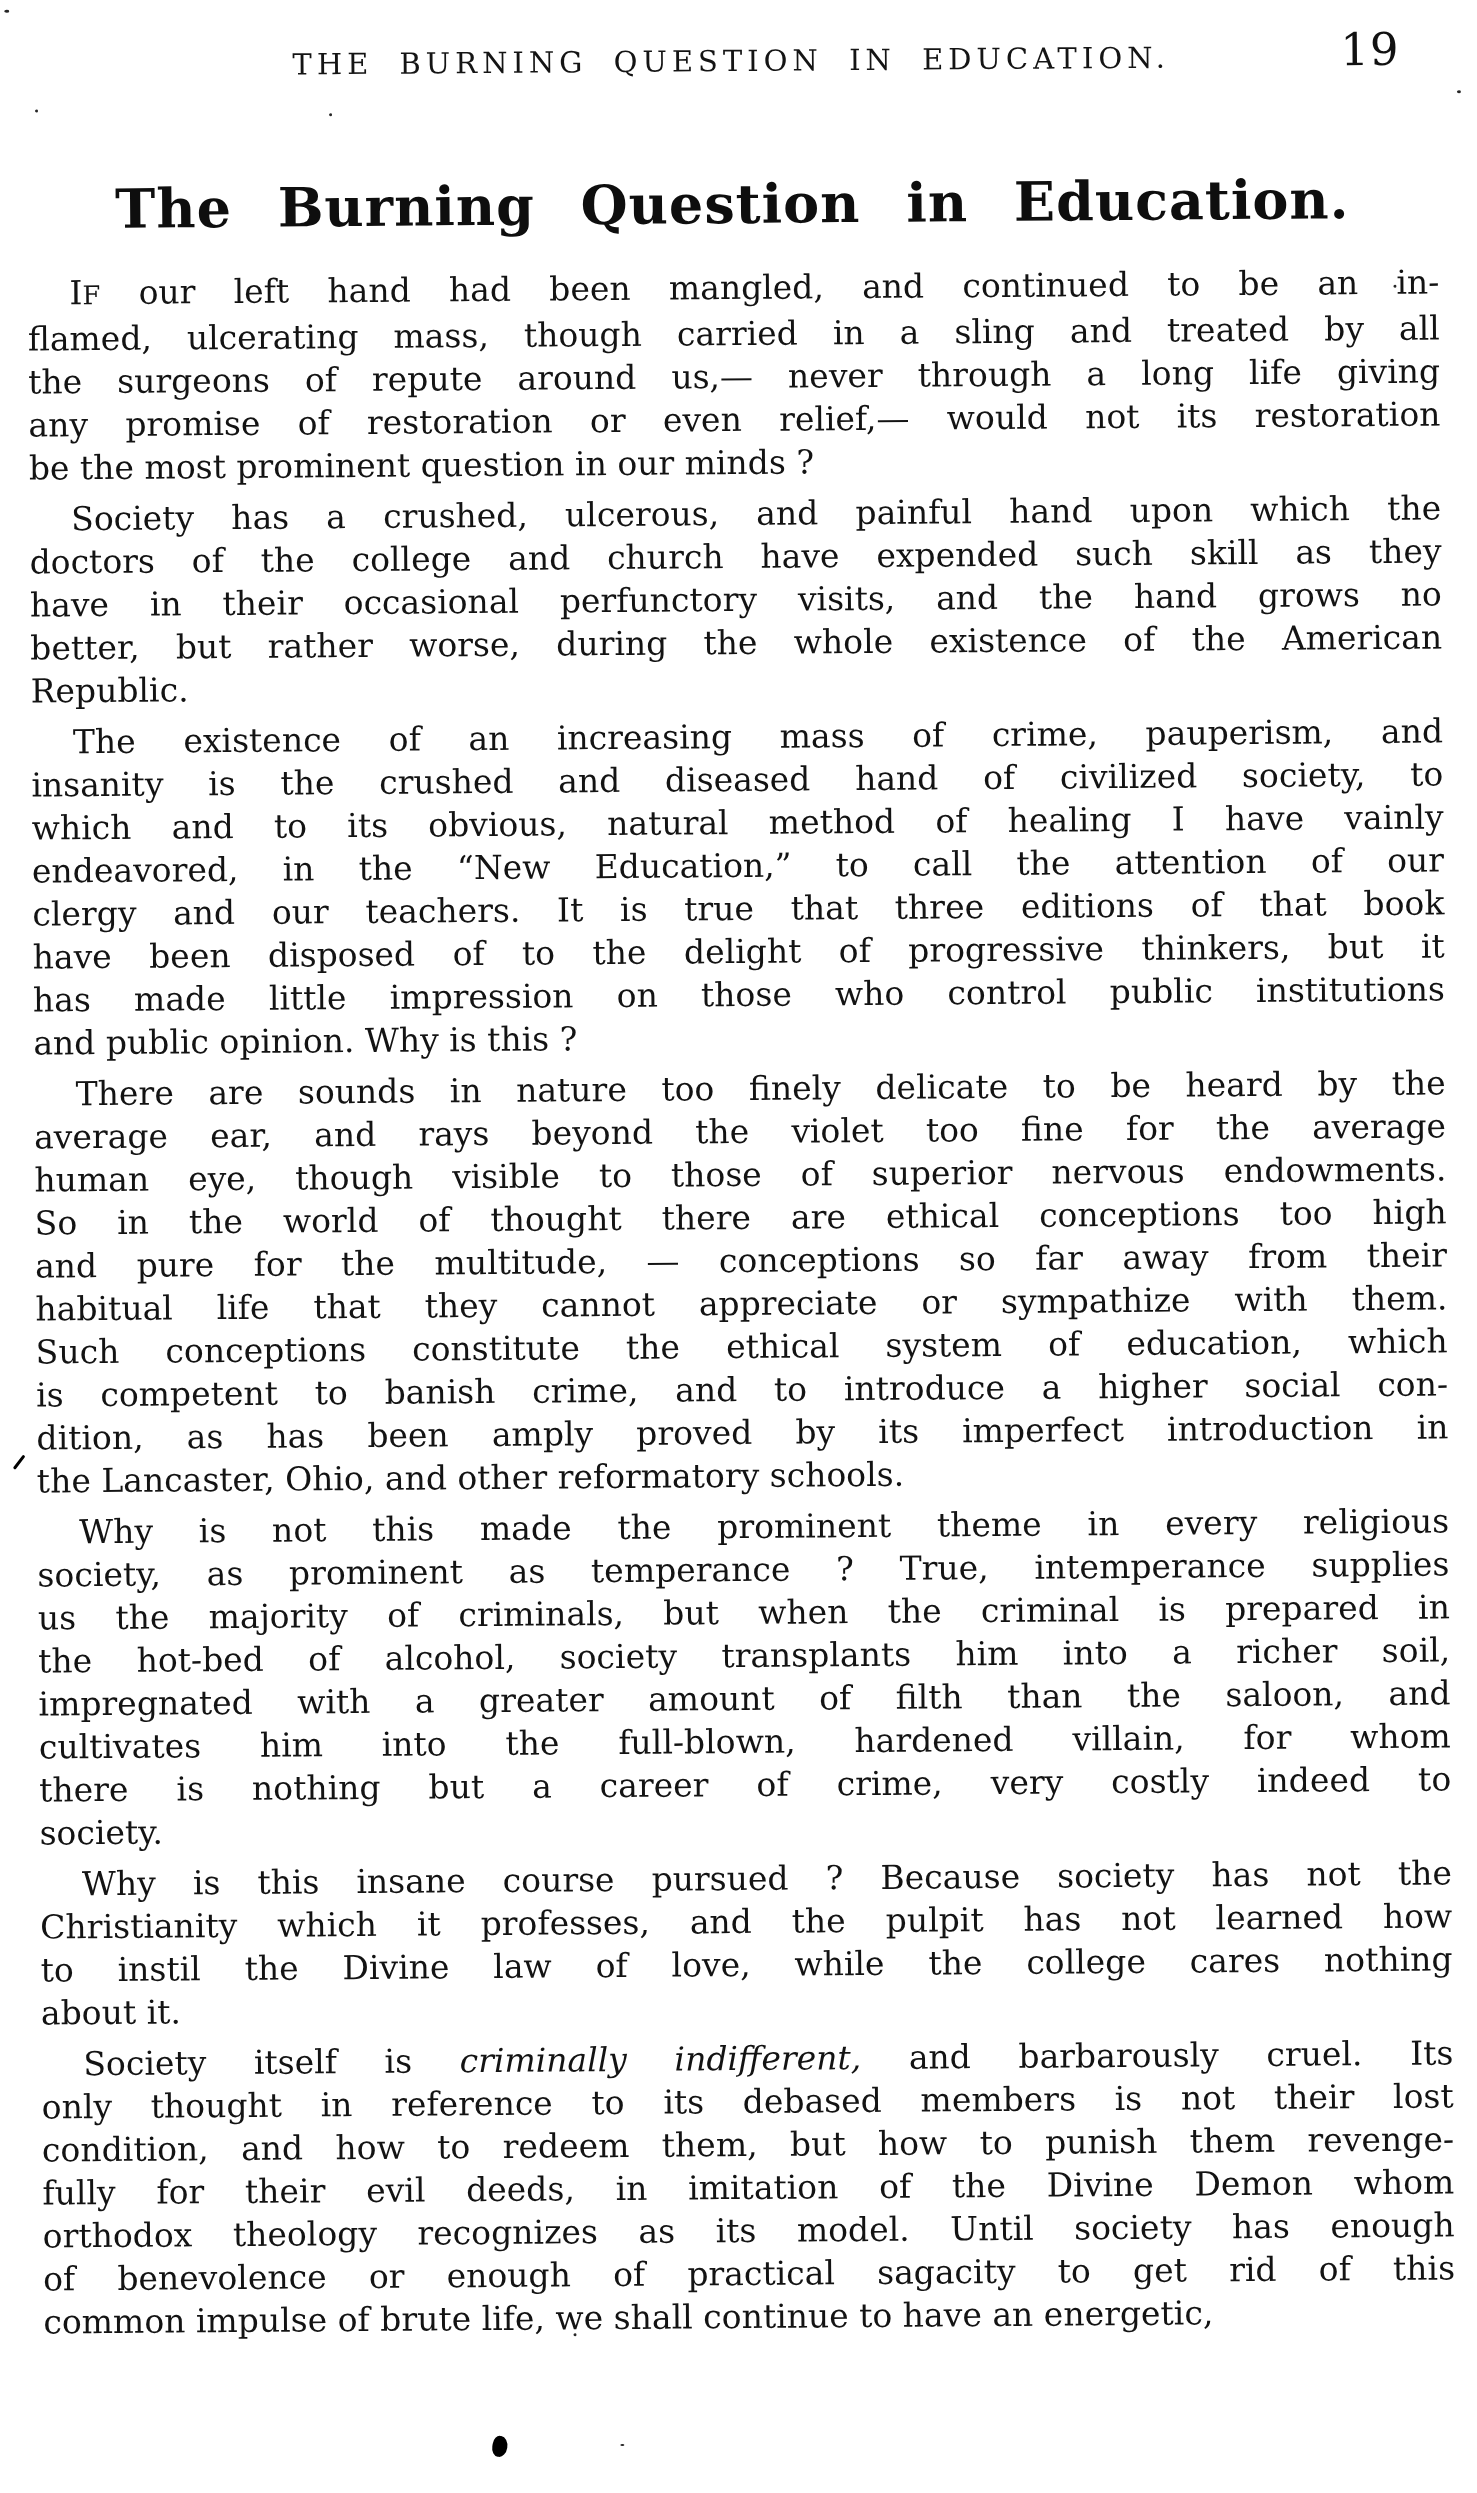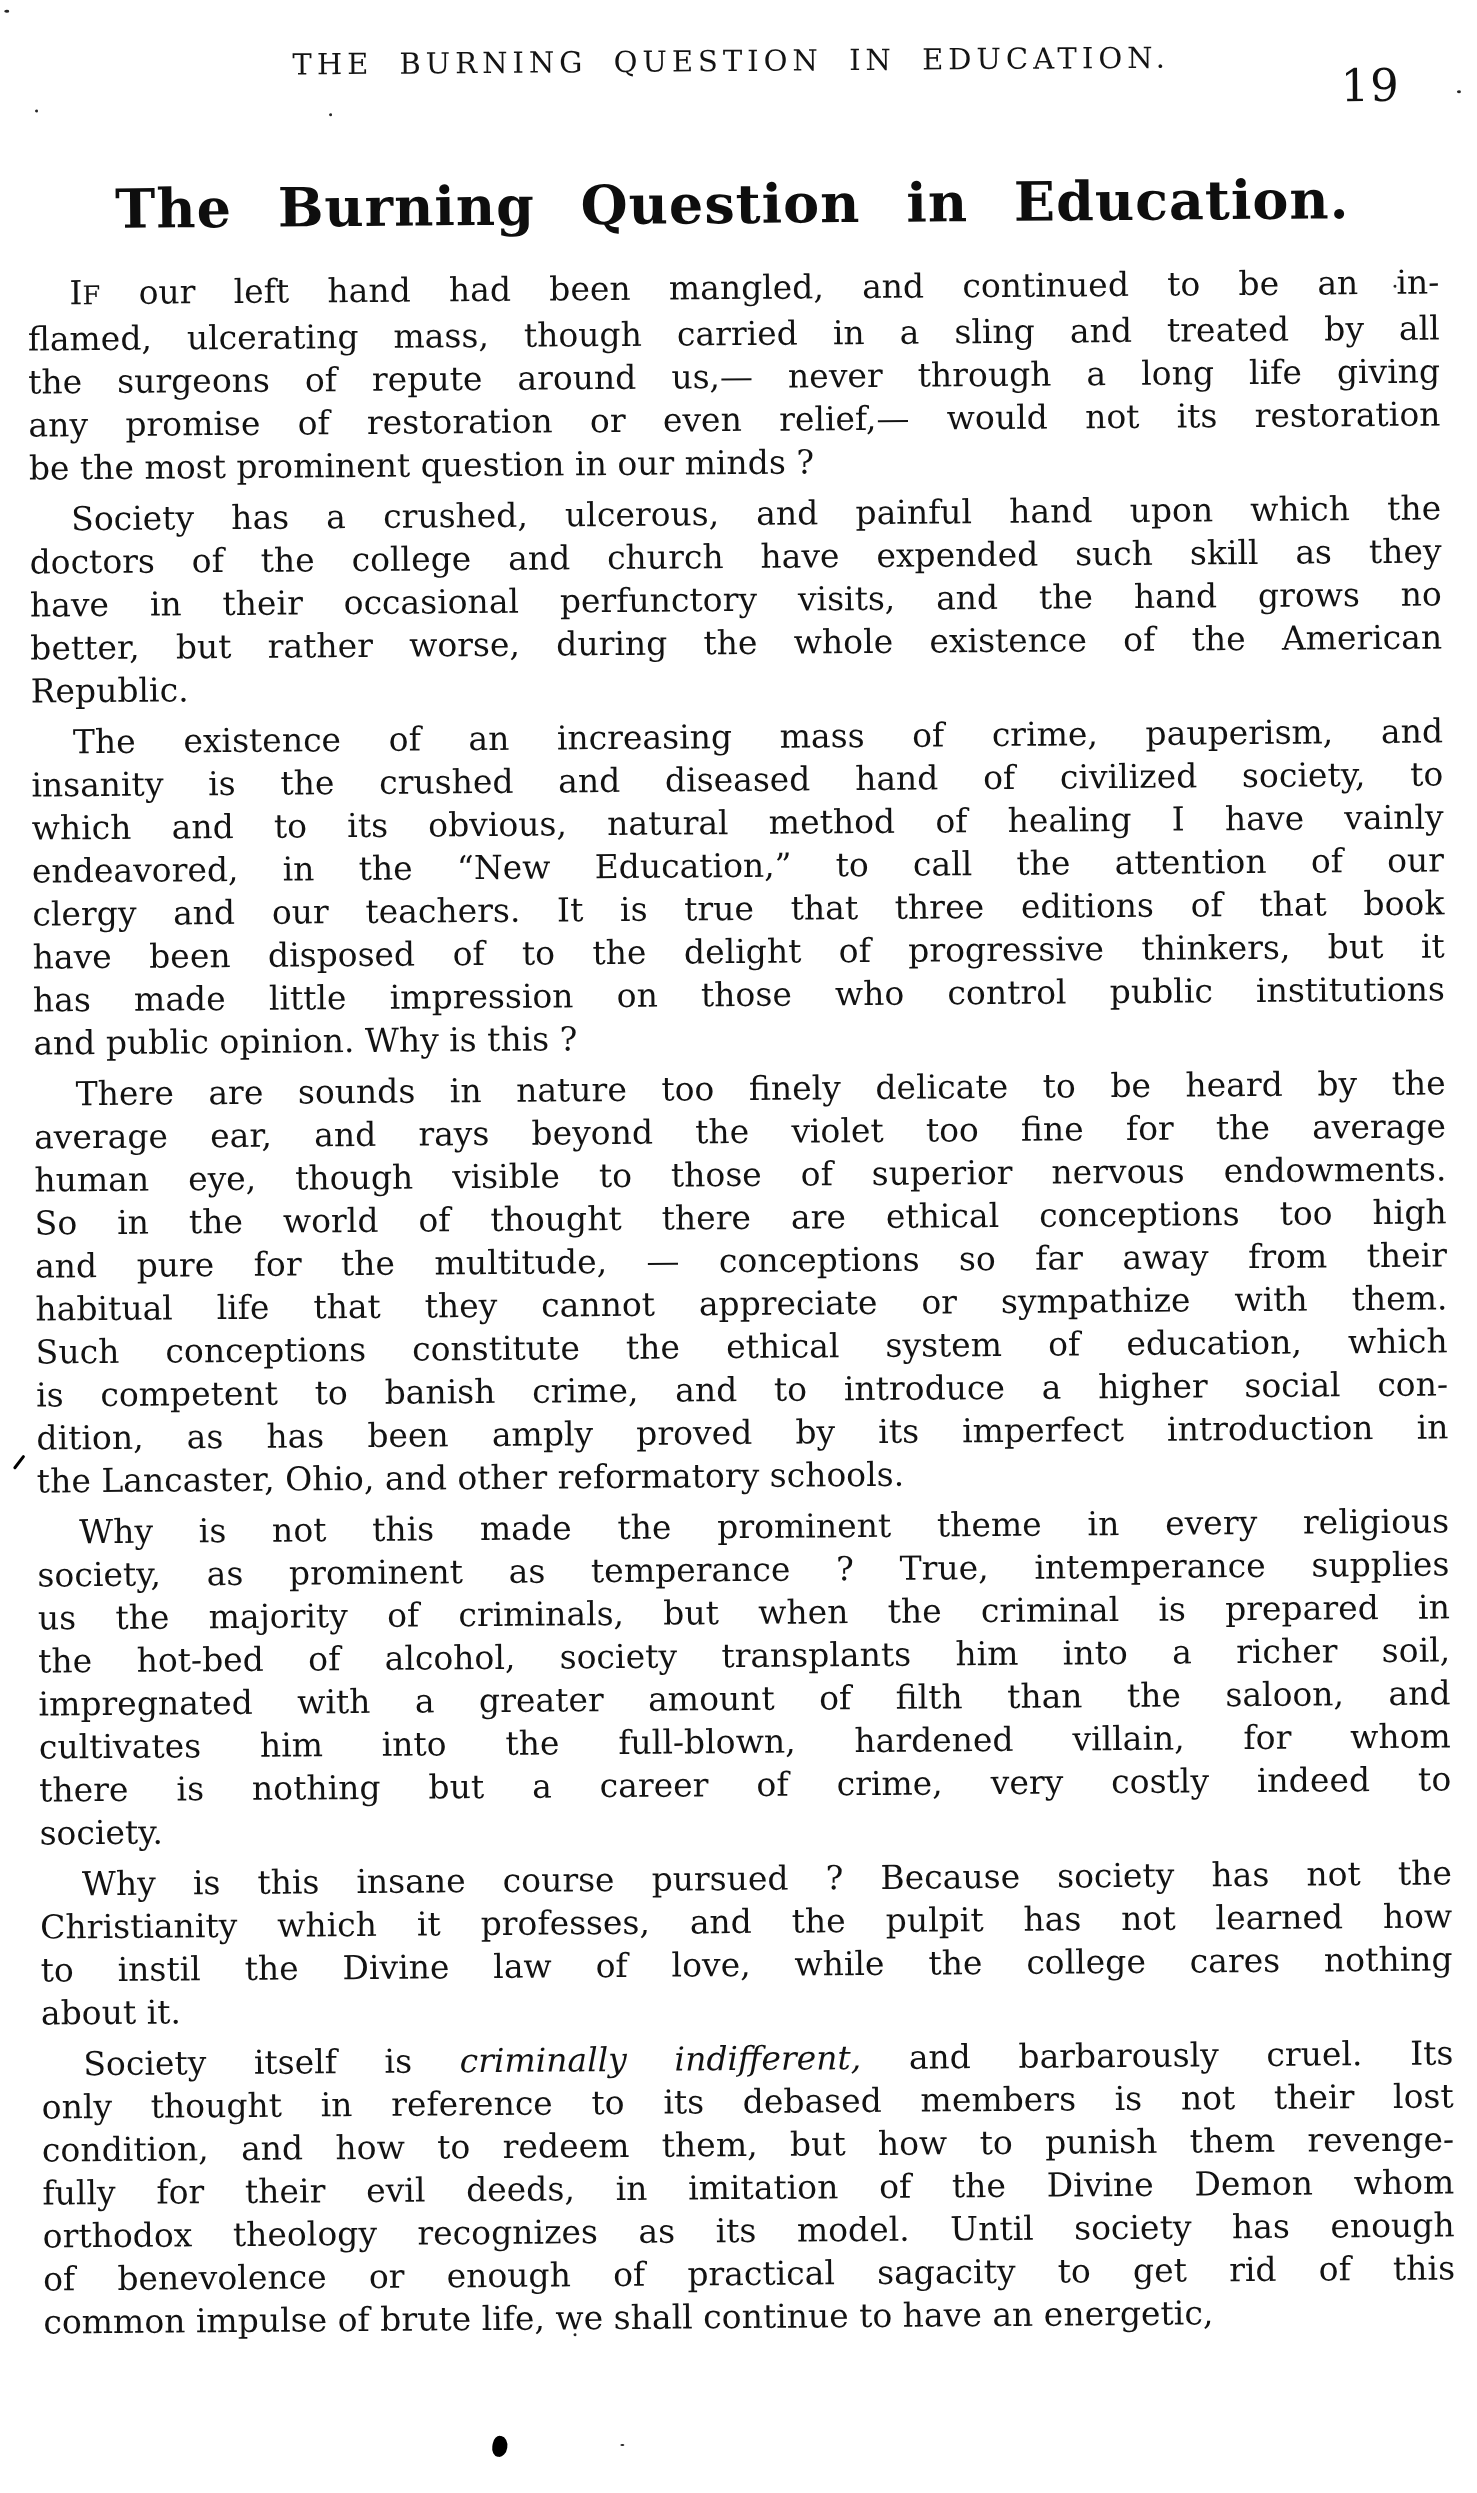--- a/index.html
+++ b/index.html
@@ -10,21 +10,21 @@
   .sheet { position: absolute; left: 0; top: 0; width: 1477px; height: 2493px;
            transform: rotate(-0.45deg); transform-origin: 50% 40%; }
 
   .running-head {
     position: absolute; top: 44px; left: 0; width: 100%;
     text-align: center; font-size: 29px; letter-spacing: 5px; word-spacing: 12px;
     color: #141414; white-space: nowrap;
   }
   .page-number {
     position: absolute; top: 28px; right: 70px;
-    font-size: 45px; letter-spacing: 1px; color: #111; margin-top: 36px;
+    font-size: 45px; letter-spacing: 1px; color: #111;
   }
   .main-title {
     position: absolute; top: 172px; left: 0; width: 100%; margin: 0;
     text-align: center; font-size: 54px; font-weight: bold;
     word-spacing: 26px; letter-spacing: 1px; color: #0e0e0e;
   }
   .body-text {
     position: absolute; top: 266px; left: 33px; width: 1412px;
     font-size: 33px; line-height: 43px; color: #131313;
   }

